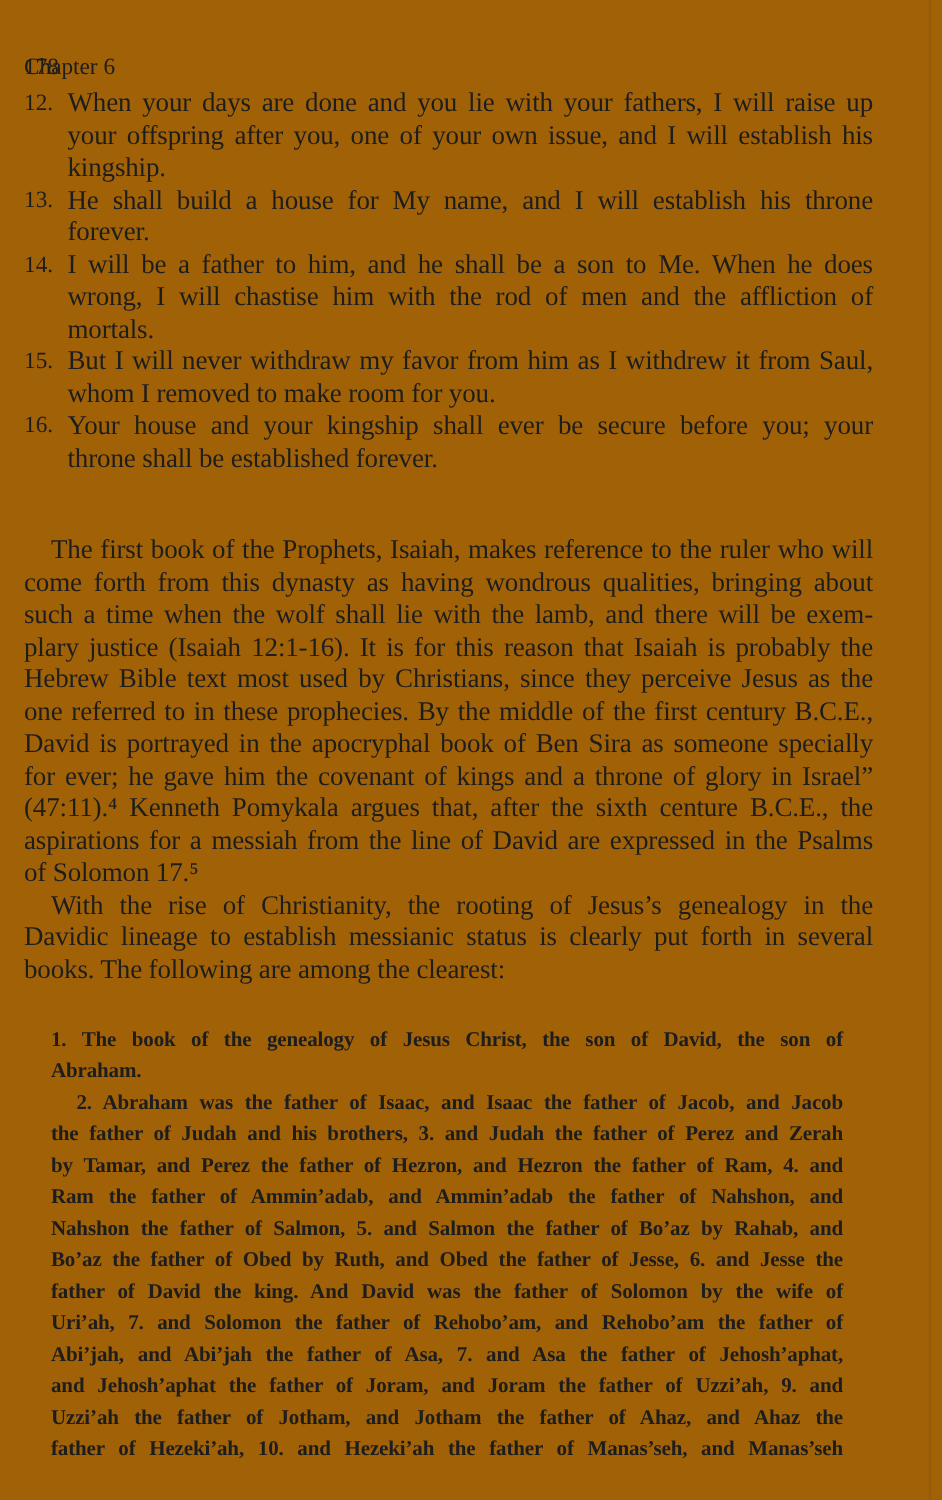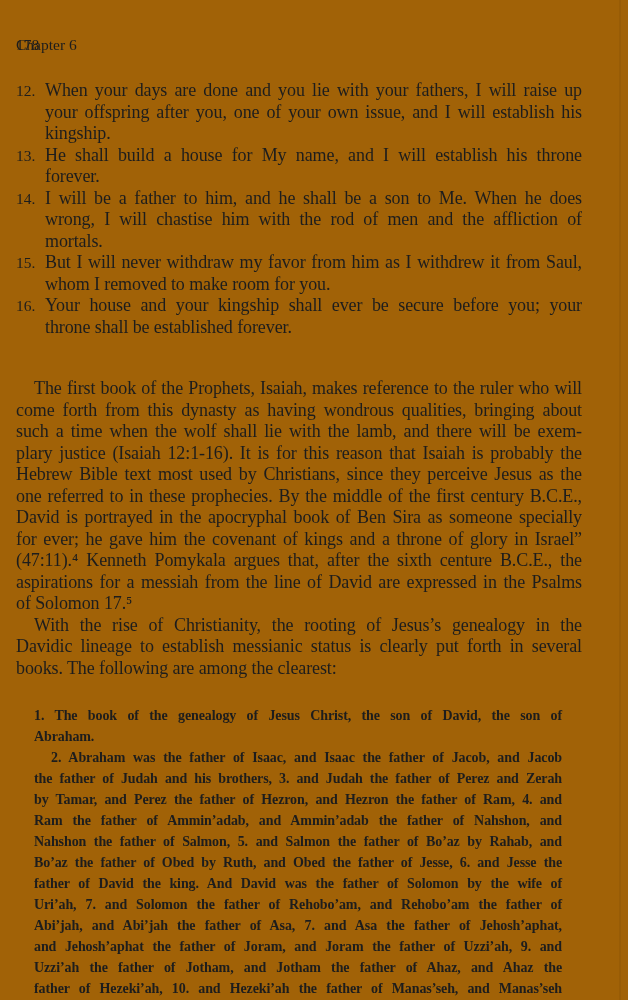--- a/index.html
+++ b/index.html
@@ -19,21 +19,21 @@
   .header{
     position:relative;
     margin:34px 46px 0 16px;
     height:22px;
     font-size:15.5px;
     line-height:22px;
   }
   .page-num{position:absolute;left:0;top:0;}
   .chapter{display:block;text-align:left;}
   .content{margin:0 46px 0 16px;}
-  .verses{margin-top:24px;}
+  .verses{margin-top:2px;}
   .verse{display:flex;}
   .vnum{flex:none;width:29px;font-size:15.5px;line-height:21.5px;}
   .vbody{flex:1;min-width:0;}
   .jline{
     text-align:justify;
     text-align-last:justify;
     font-size:18px;
     line-height:21.5px;
     letter-spacing:-0.1px;
   }

